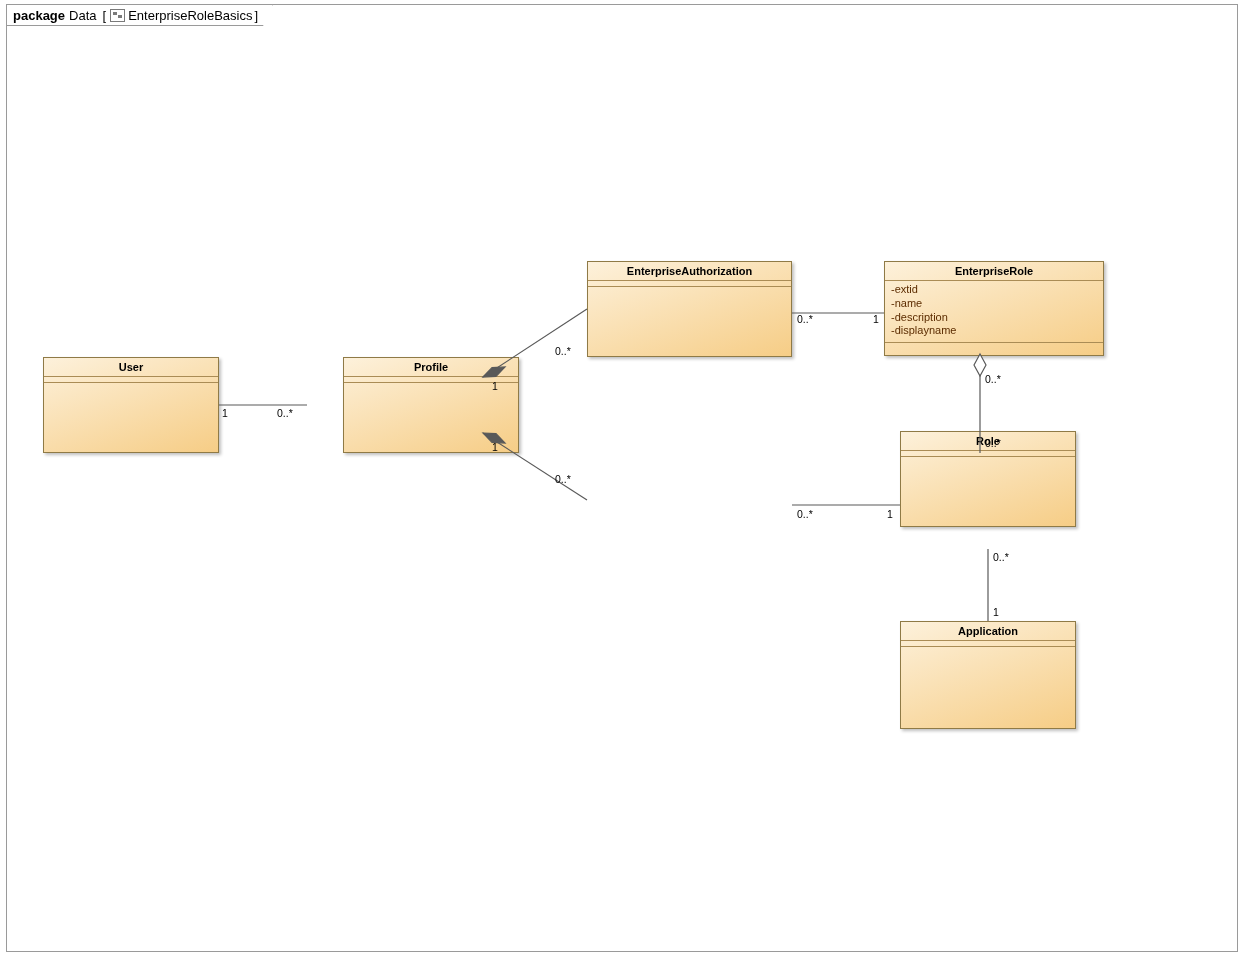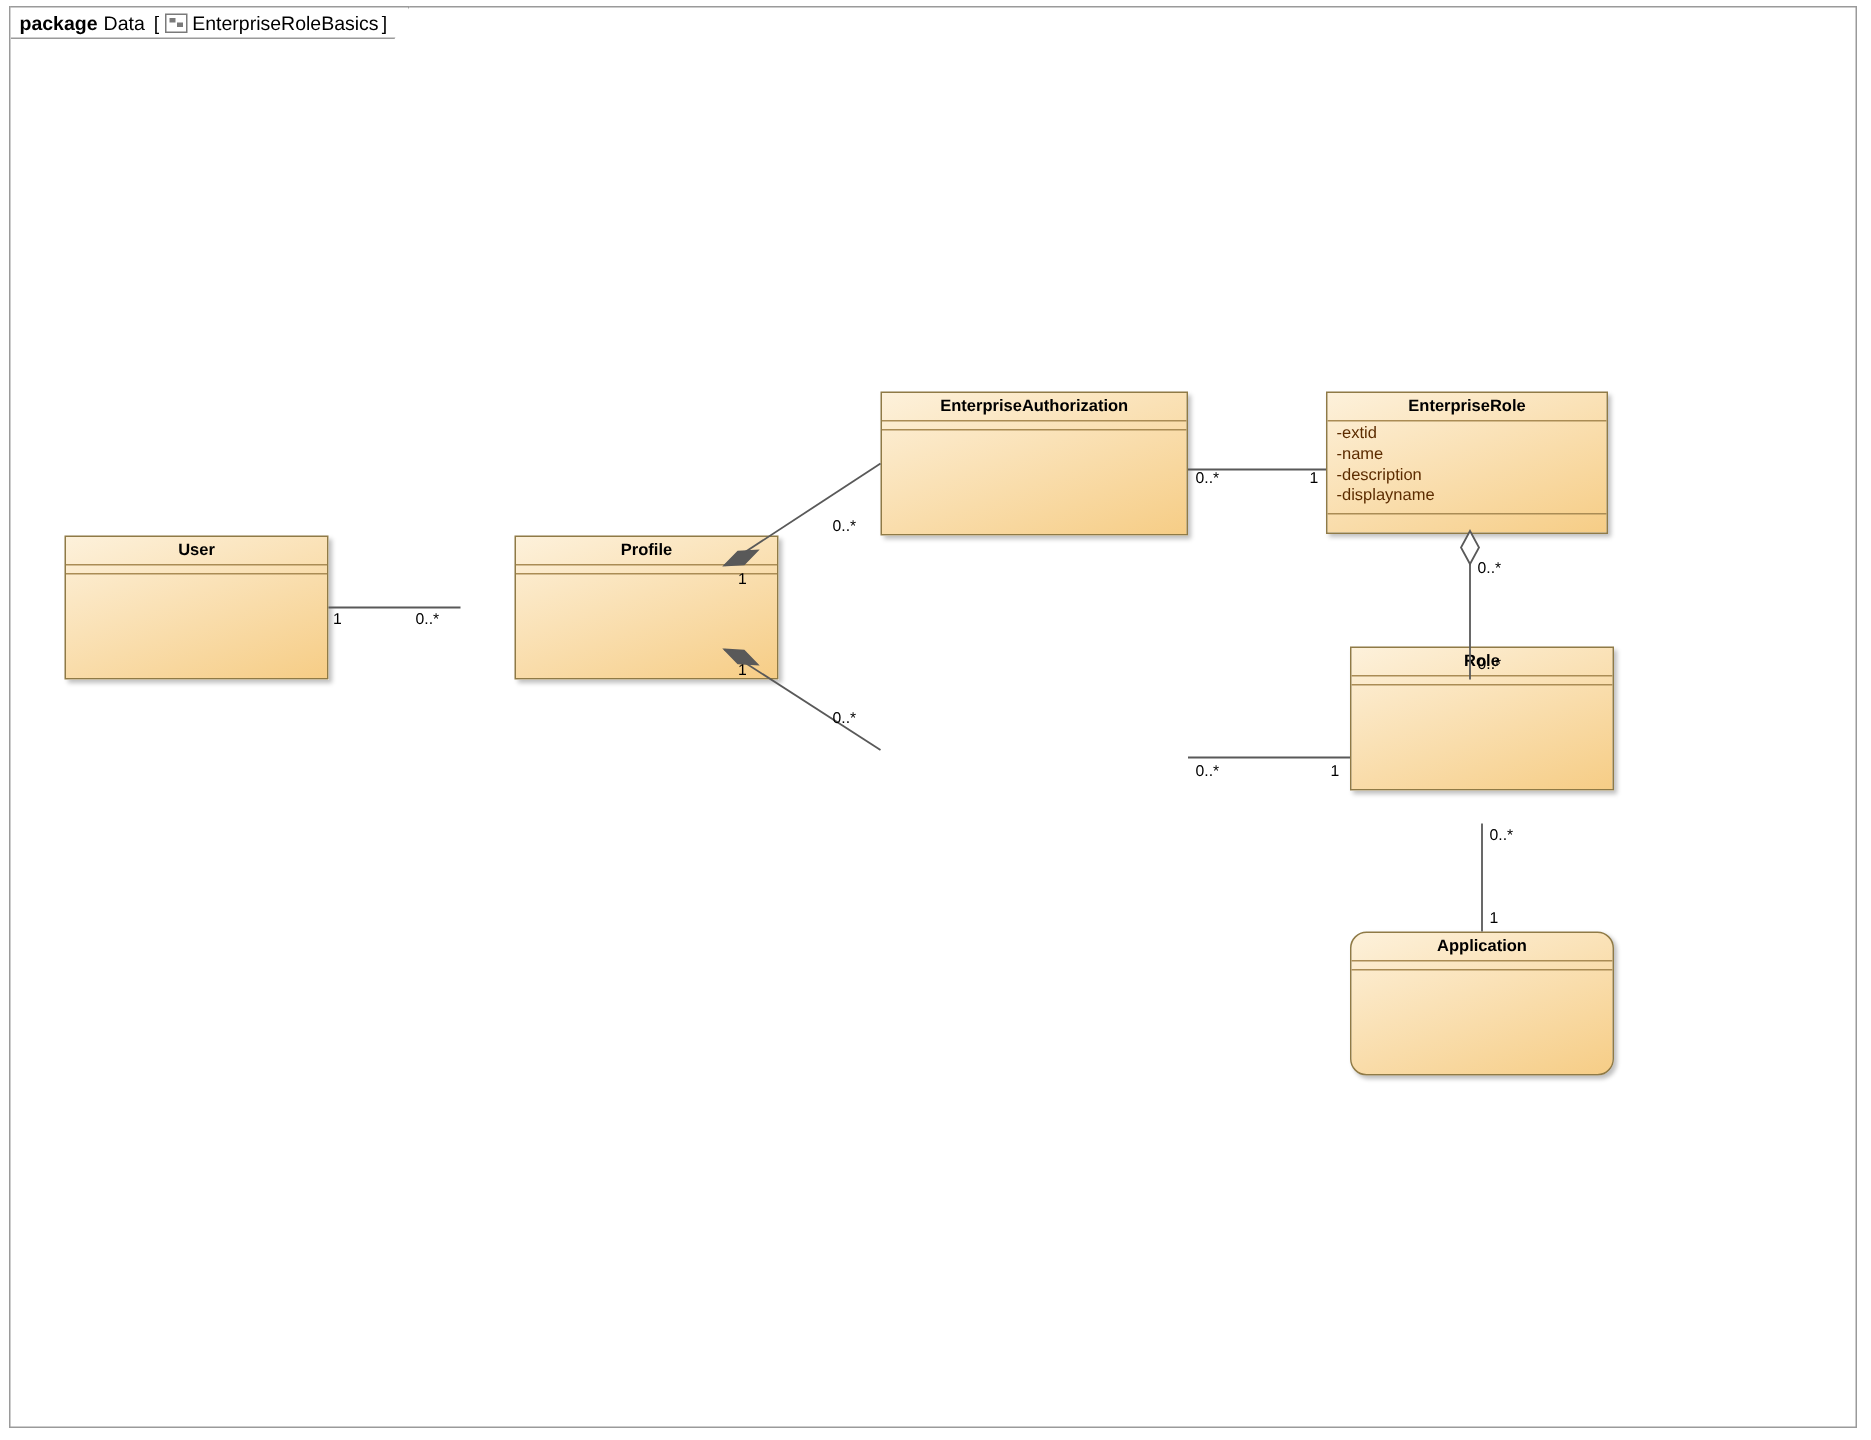--- a/index.html
+++ b/index.html
@@ -138,38 +138,38 @@
       <div class="attrs"></div>
     </div>
 
     <div class="class" style="left:580px; top:256px; width:205px; height:96px;">
       <div class="title">EnterpriseAuthorization</div>
       <div class="sep"></div>
       <div class="attrs"></div>
     </div>
 
 
-    <div class="class" style="left:877px; top:256px; width:188px;">
+    <div class="class" style="left:877px; top:256px; width:220px;">
       <div class="title">EnterpriseRole</div>
       <div class="attrs" id="entrole-attrs">
           <div>-extid</div>
           <div>-name</div>
           <div>-description</div>
           <div>-displayname</div>
         </div>
       <div class="ops"></div>
     </div>
 
     <div class="class" style="left:893px; top:426px; width:176px; height:96px;">
       <div class="title">Role</div>
       <div class="sep"></div>
       <div class="attrs"></div>
     </div>
 
-    <div class="class" style="left:893px; top:616px; width:176px; height:96px;border-radius:11px;">
+    <div class="class" style="left:893px; top:616px; width:176px; height:108px;">
       <div class="title">Application</div>
       <div class="sep"></div>
       <div class="attrs"></div>
     </div>
 
     <svg class="lines">
       <defs></defs>
       <g stroke="#595959" stroke-width="1.2" fill="none">
 
         <line x1="212" y1="400" x2="300" y2="400"></line>

